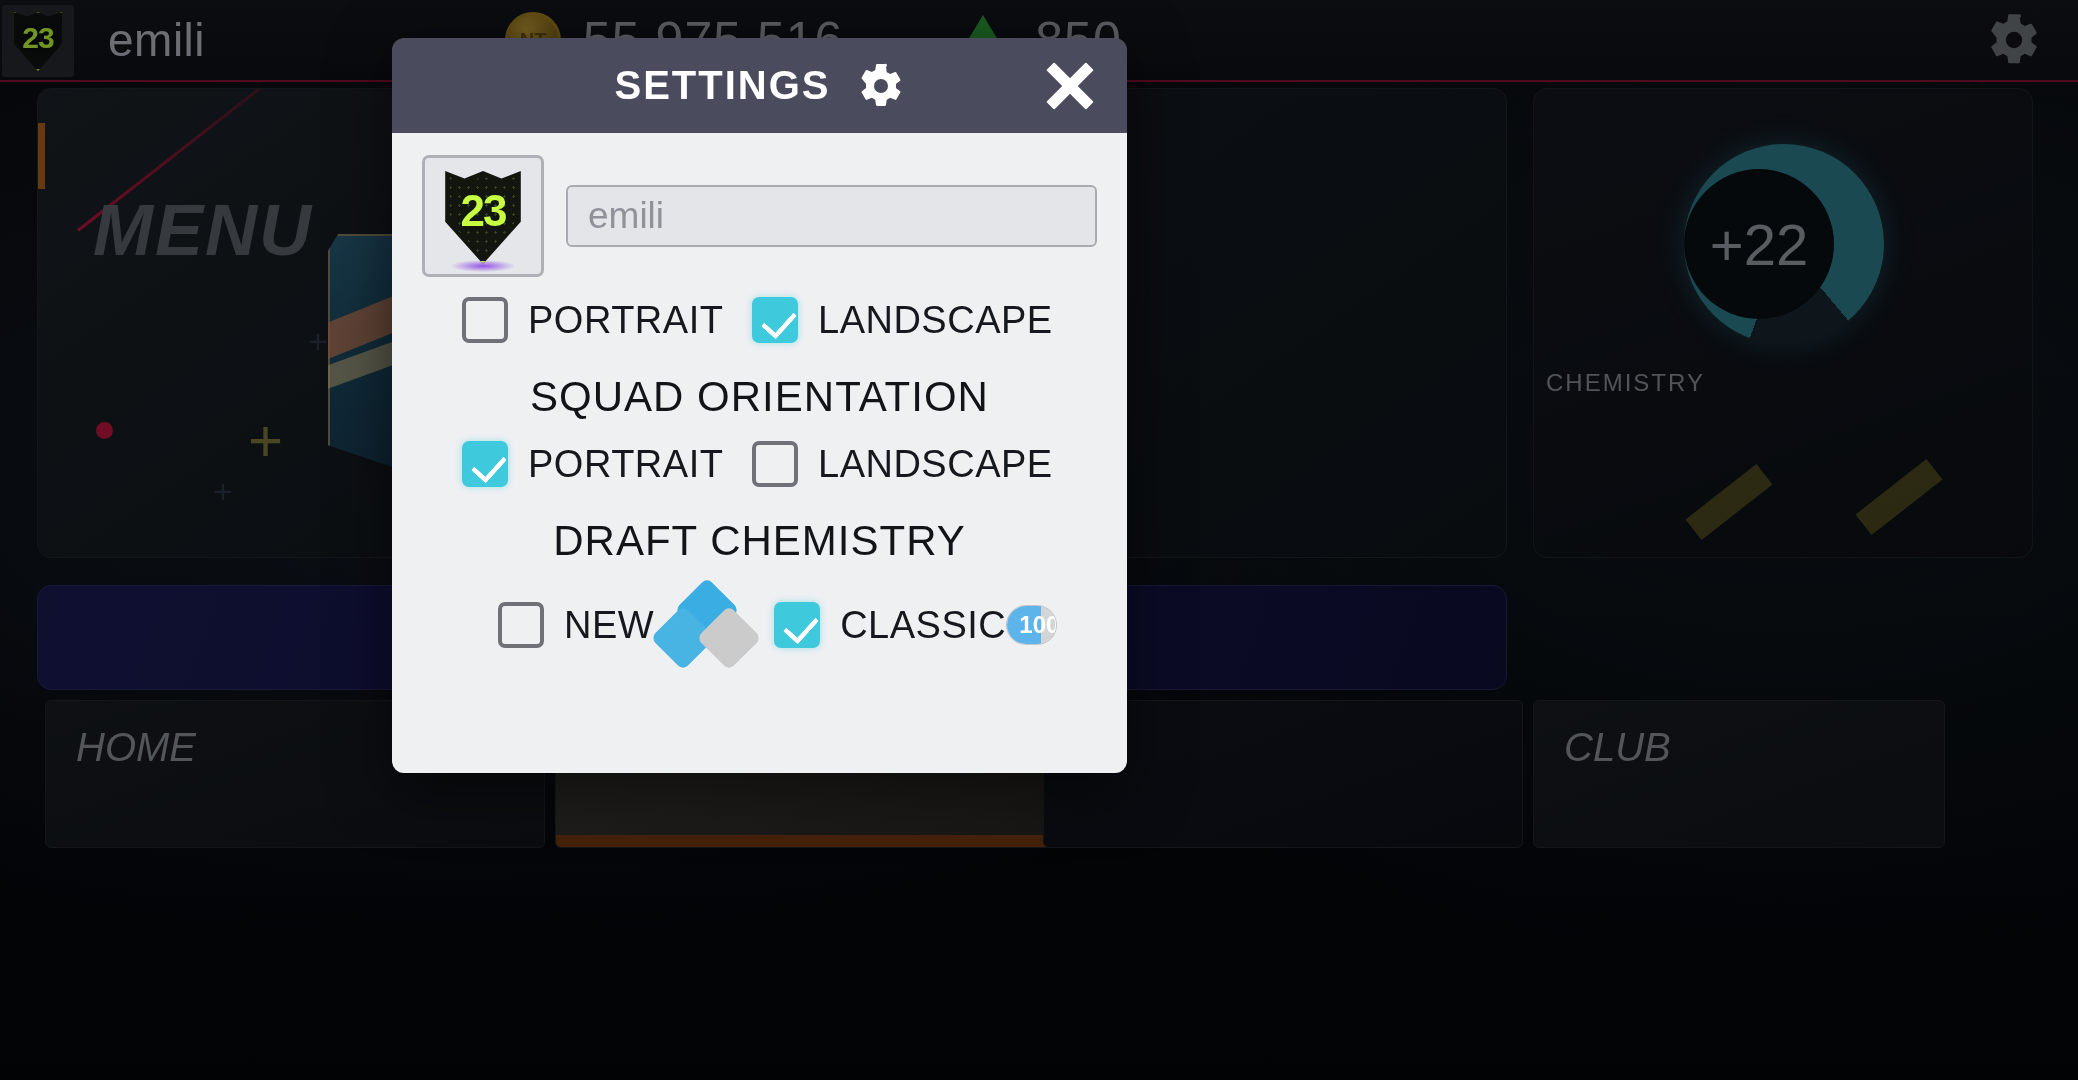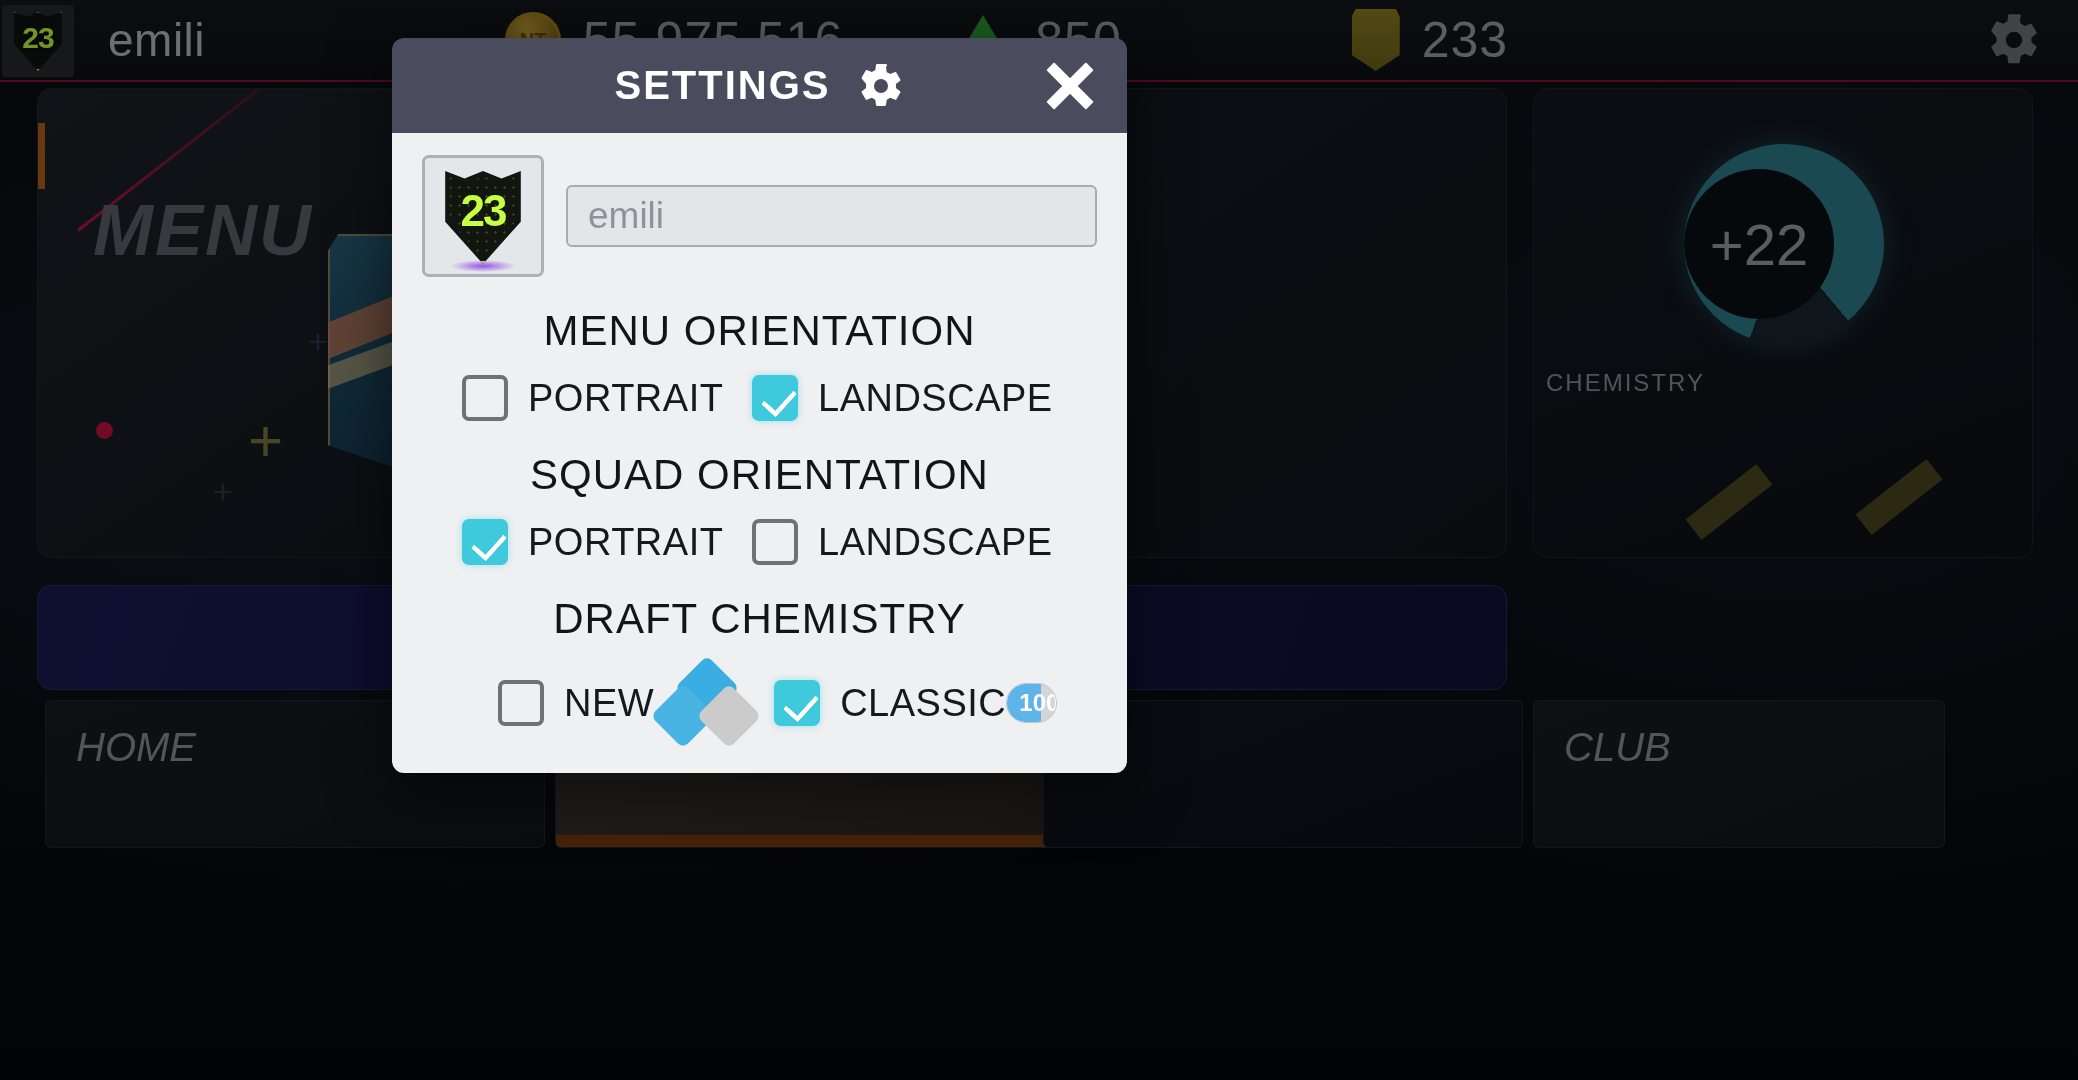--- a/index.html
+++ b/index.html
@@ -373,24 +373,20 @@
         <div class="cur-val">55,975,516</div>
       </div>
 
       <div class="cur-group" style="margin-left:110px;">
         <div class="pt-icon">
             <span>NT</span>
           </div>
         <div class="cur-val">850</div>
       </div>
 
-      <div class="cur-group" style="margin-left:230px;">
-        <div class="pack-icon"></div>
-        <div class="cur-val">233</div>
-      </div>
 
       <div class="gear-btn">
         <svg width="56" height="56" viewBox="0 0 24 24">
           <path fill="#6f757b" d="M19.43 12.98c.04-.32.07-.64.07-.98s-.03-.66-.07-.98l2.11-1.65a.5.5 0 0 0 .12-.64l-2-3.46a.5.5 0 0 0-.61-.22l-2.49 1a7.3 7.3 0 0 0-1.69-.98l-.38-2.65A.5.5 0 0 0 14 1h-4a.5.5 0 0 0-.49.42l-.38 2.65c-.61.25-1.17.58-1.69.98l-2.49-1a.5.5 0 0 0-.61.22l-2 3.46a.5.5 0 0 0 .12.64L4.57 11c-.04.32-.07.65-.07.98s.03.66.07.98l-2.11 1.65a.5.5 0 0 0-.12.64l2 3.46c.13.22.39.3.61.22l2.49-1c.52.4 1.08.73 1.69.98l.38 2.65c.04.24.25.42.49.42h4c.24 0 .45-.18.49-.42l.38-2.65c.61-.25 1.17-.58 1.69-.98l2.49 1c.22.08.48 0 .61-.22l2-3.46a.5.5 0 0 0-.12-.64l-2.11-1.65zM12 15.5A3.5 3.5 0 1 1 12 8.5a3.5 3.5 0 0 1 0 7z"></path>
         </svg>
       </div>
     </div>
 
     <div class="scrim"></div>
   </div>
@@ -416,21 +412,20 @@
             <div class="dots"></div>
             <div class="num">23</div>
             <div class="glow"></div>
           </div>
         </div>
         <div class="name-input">
           <span placeholder="emili">emili</span>
         </div>
       </div>
 
-      <div class="sect-title">MENU ORIENTATION</div>
       <div class="opt-row">
         <div class="opt opt-a">
           <div class="cbx"></div>
           <div class="opt-label">PORTRAIT</div>
         </div>
         <div class="opt">
           <div class="cbx on"></div>
           <div class="opt-label">LANDSCAPE</div>
         </div>
       </div>

